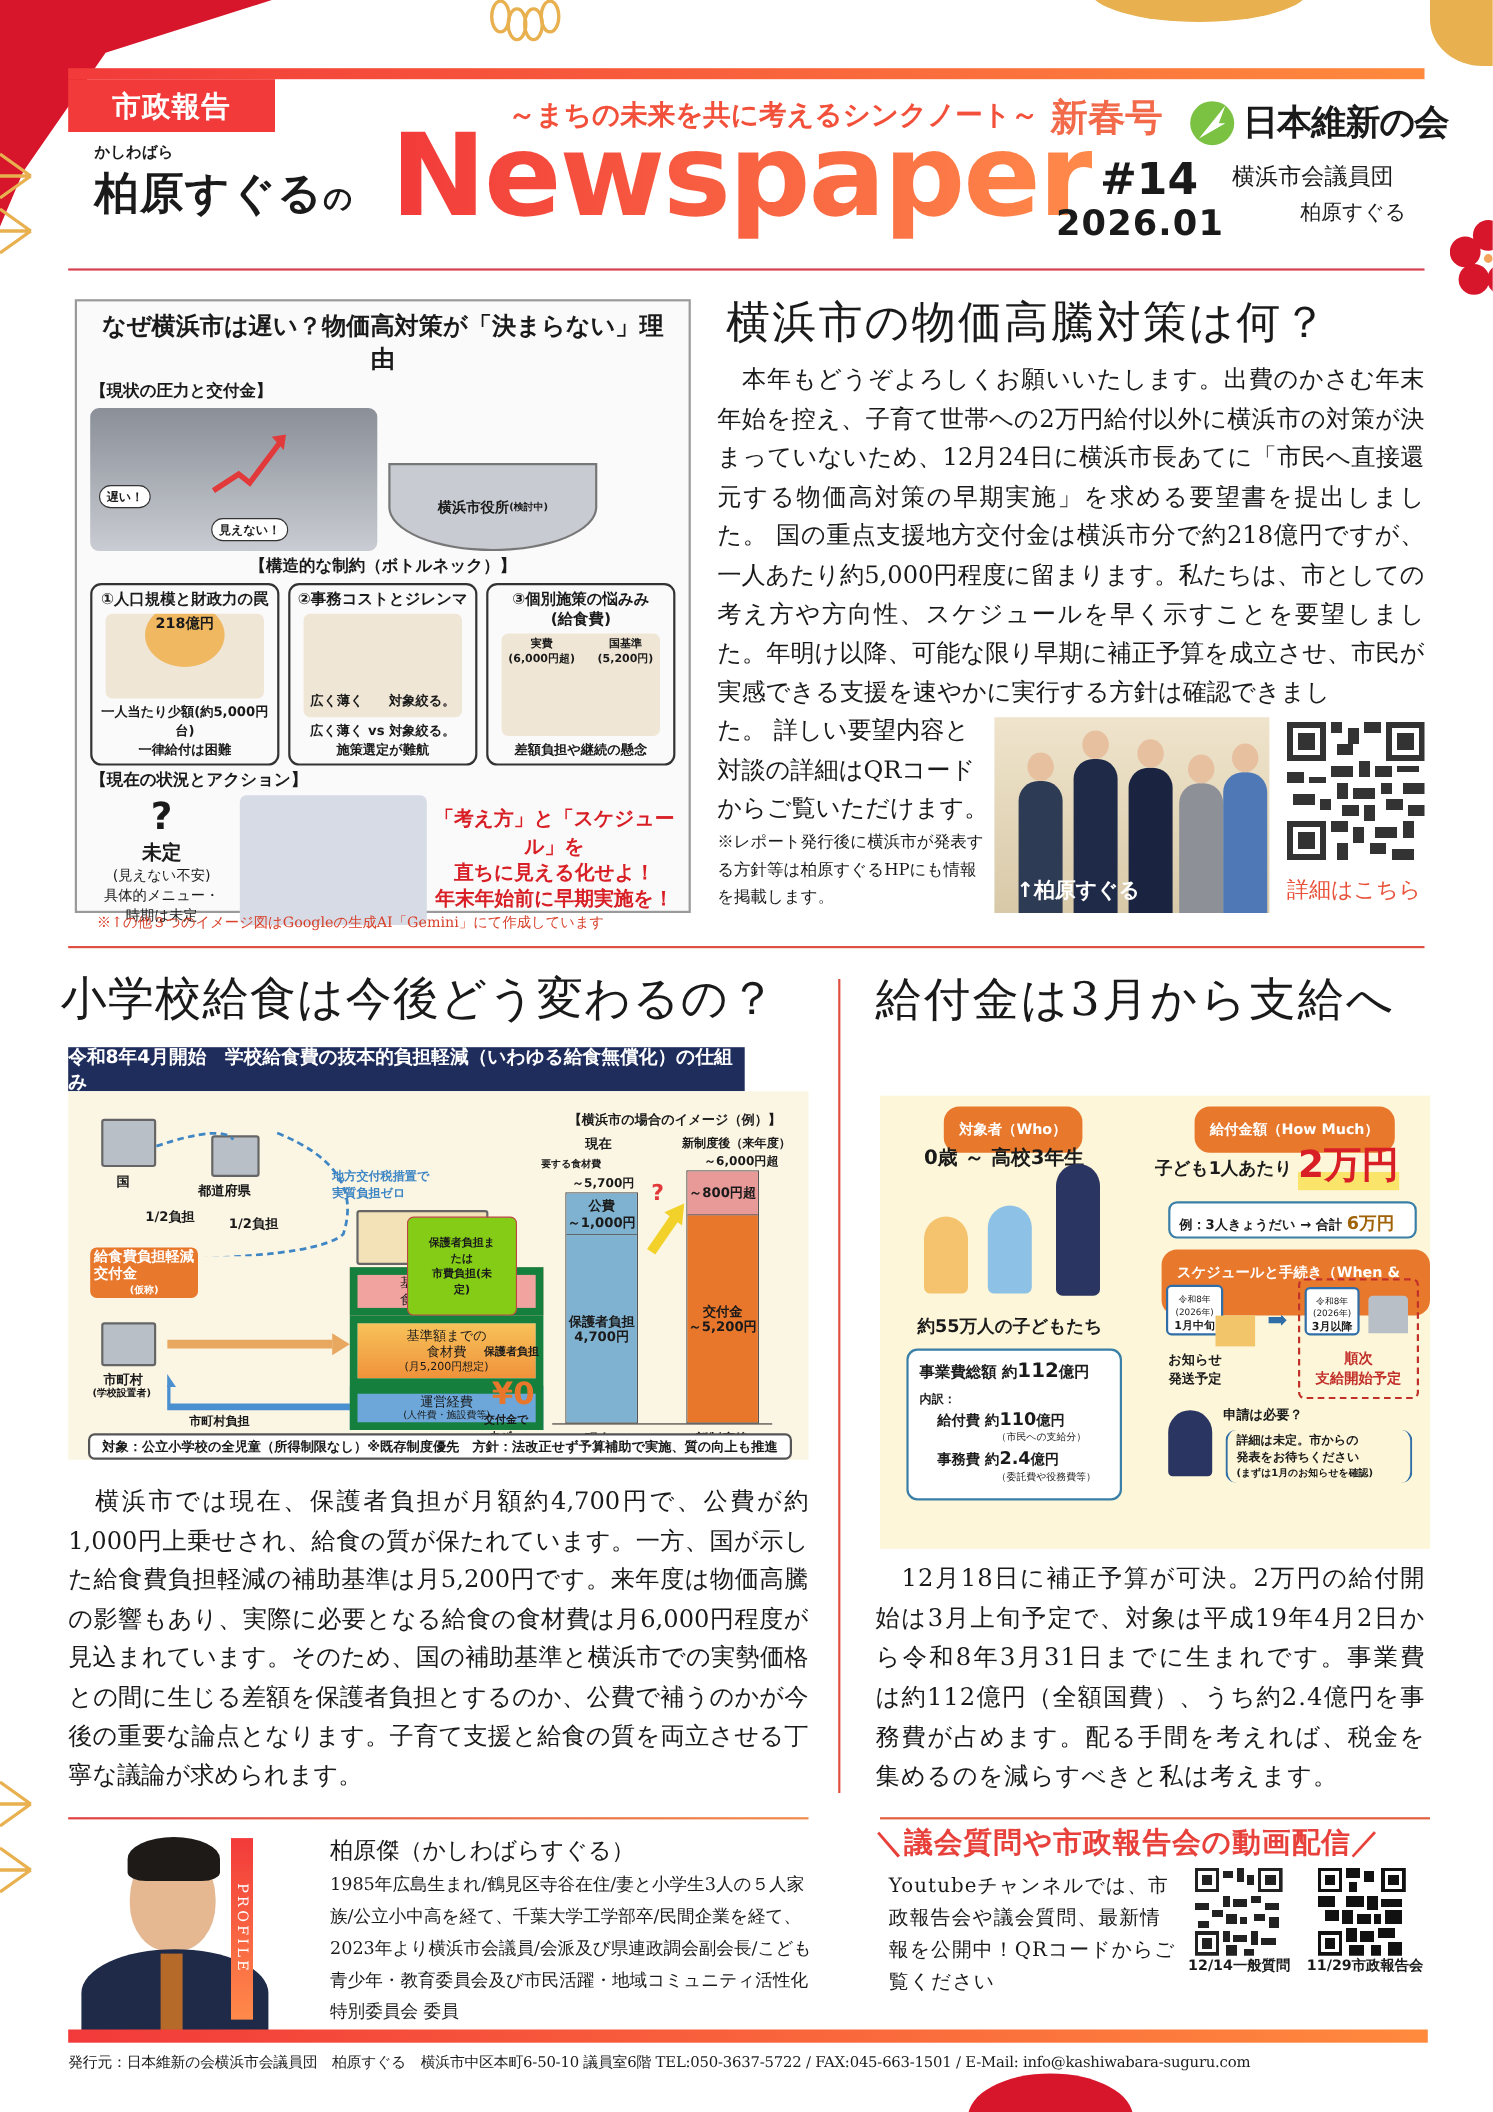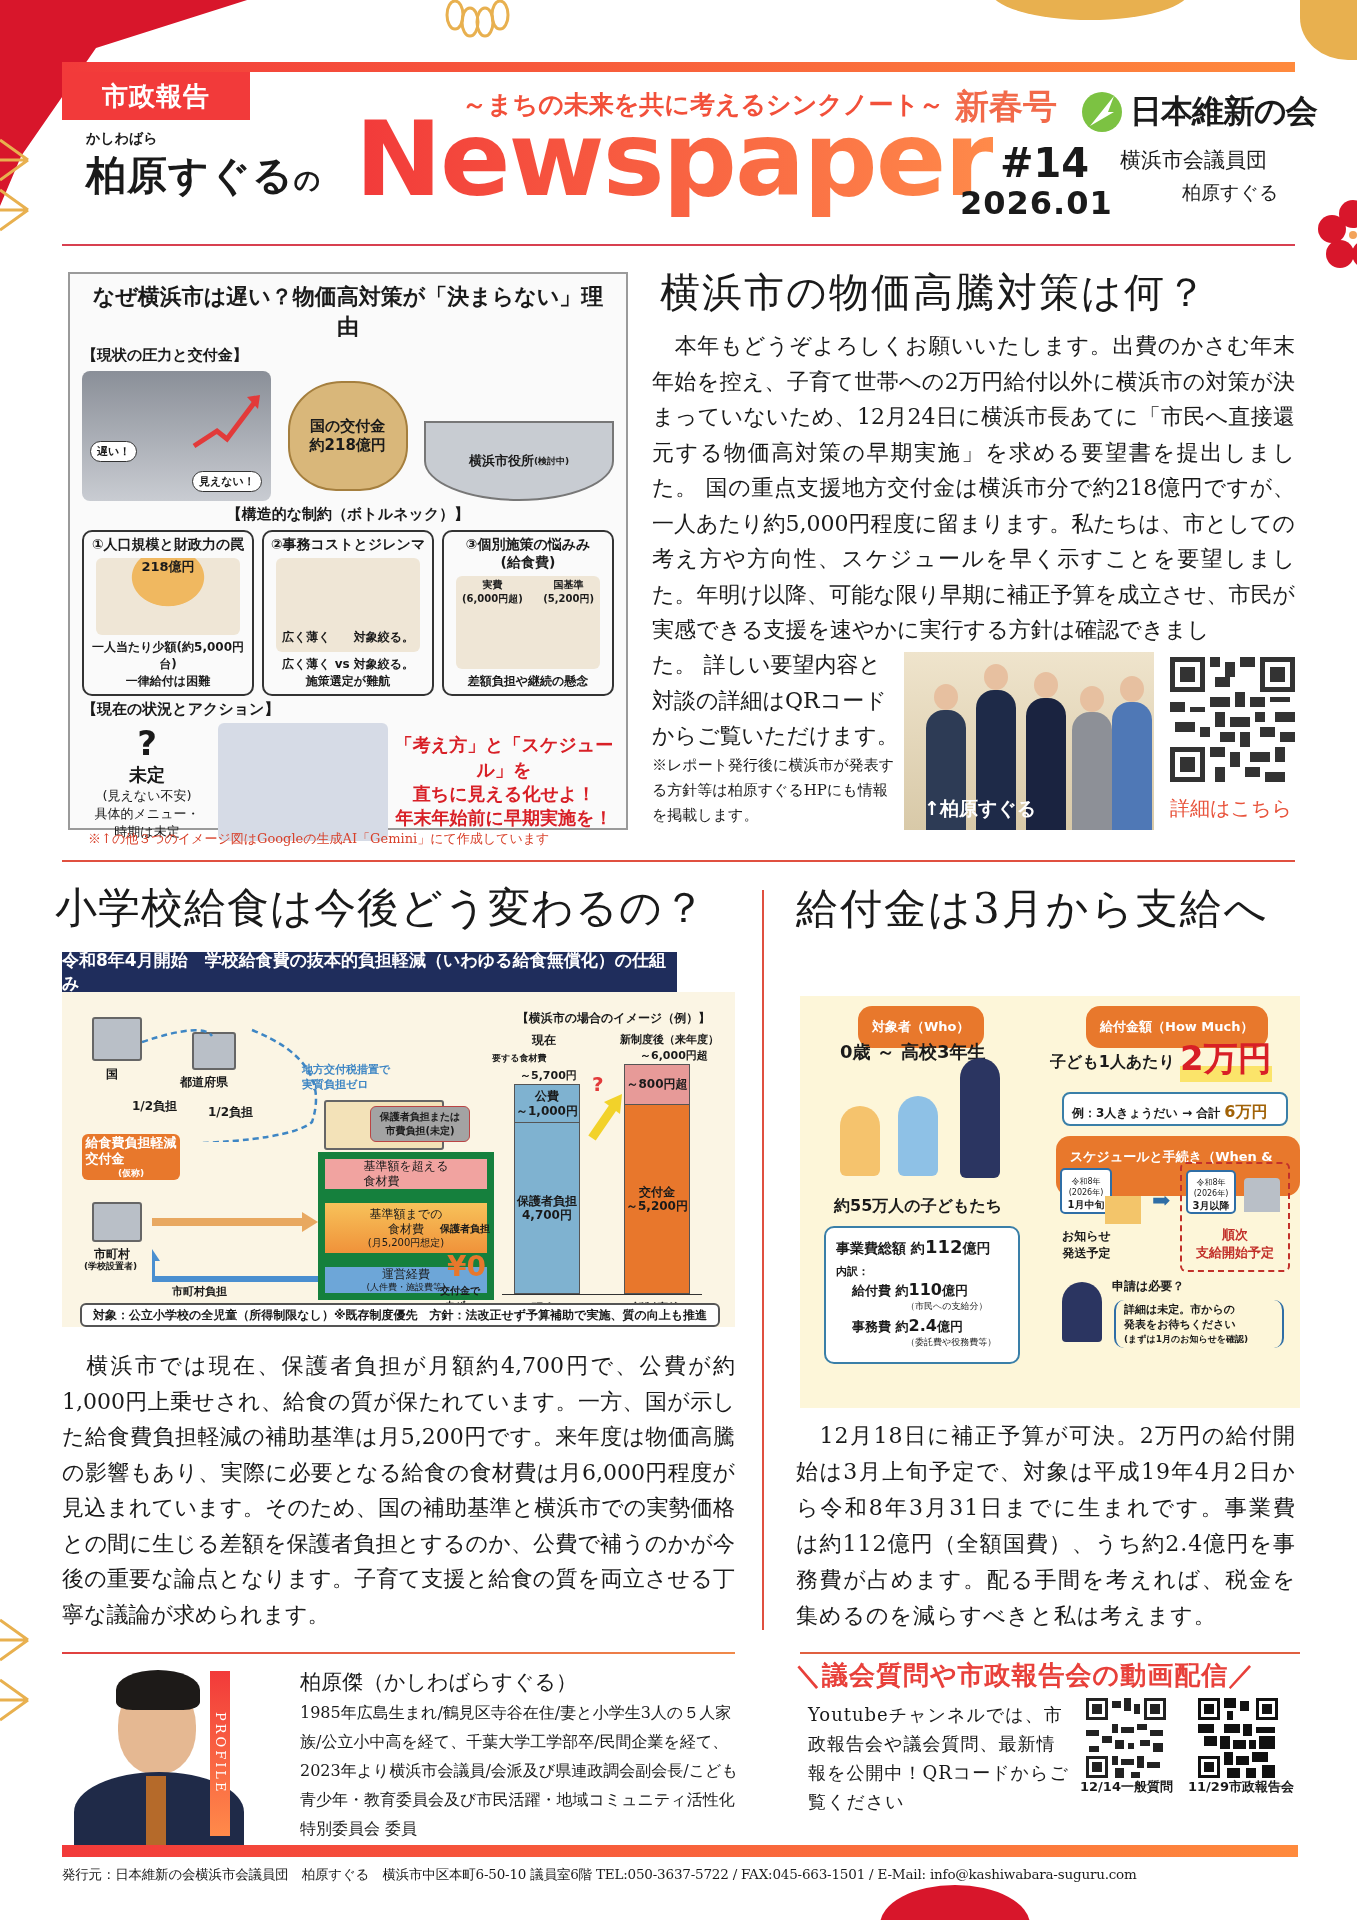--- a/index.html
+++ b/index.html
@@ -158,24 +158,20 @@
   <div class="lbl">【現状の圧力と交付金】</div>
   <div class="fig1-row">
     <div class="scene cloud">
       <span class="abs" style="left:8px;top:70px;background:#fff;border:1px solid #333;border-radius:12px;padding:2px 6px;font-size:11px;font-weight:bold">遅い！</span>
       <span class="abs" style="left:110px;top:100px;background:#fff;border:1px solid #333;border-radius:12px;padding:2px 6px;font-size:11px;font-weight:bold">見えない！</span>
       <svg class="abs" style="left:110px;top:20px" width="70" height="60">
           <path d="M2 55 L25 40 L35 48 L65 8" stroke="#e23a3a" stroke-width="5" fill="none"></path>
           <path d="M55 6 L68 4 L66 18 Z" fill="#e23a3a"></path>
         </svg>
     </div>
-    <div class="scene bag" style="flex:0.7">
-      <div class="bag-shape" style="white-space:pre-line">国の交付金
-約218億円</div>
-    </div>
     <div class="scene bowl">
       <div class="bowl-shape">
           <span>横浜市役所</span>
           <span style="font-size:9px">(検討中)</span>
         </div>
     </div>
   </div>
   <div class="lbl" style="text-align:center">【構造的な制約（ボトルネック）】</div>
   <div class="boxes">
     <div class="box">
@@ -295,21 +291,21 @@
 食材費</span>
         <span style="font-size:10px">(月5,200円想定)</span>
       </div>
     <div style="height:40px;background:#6da6d8">
         <span>運営経費</span>
         <span style="font-size:9px">(人件費・施設費等)</span>
       </div>
   </div>
   <div class="node" style="left:328px;top:310px;font-size:13px">学校</div>
 
-  <div class="node" style="left:306px;top:116px;width:100px;background:#a3a3a3;border:1px solid #b44;border-radius:6px;padding:3px;font-size:10px;white-space:pre-line;left:308px;top:114px">保護者負担または
+  <div class="node" style="left:306px;top:116px;width:100px;background:#84cc16;border:1px solid #b44;border-radius:6px;padding:16px;font-size:10px;white-space:pre-line;left:308px;top:114px">保護者負担または
 市費負担(未定)</div>
   <div class="node" style="left:378px;top:230px;font-size:10px">保護者負担</div>
   <div class="node" style="left:385px;top:258px;font-size:28px;color:#e8772c;font-weight:900">¥0</div>
   <div class="node" style="left:378px;top:292px;font-size:10px;white-space:pre-line">交付金で
 カバー</div>
   <div class="bar-chart">
     <div class="node" style="left:0;top:18px;width:243px;font-size:12px">【横浜市の場合のイメージ（例）】</div>
     <div class="node" style="left:40px;top:40px;font-size:12px">現在</div>
     <div class="node" style="left:128px;top:40px;font-size:11px">新制度後（来年度）</div>
     <div class="node" style="left:0;top:60px;font-size:9px">要する食材費</div>

